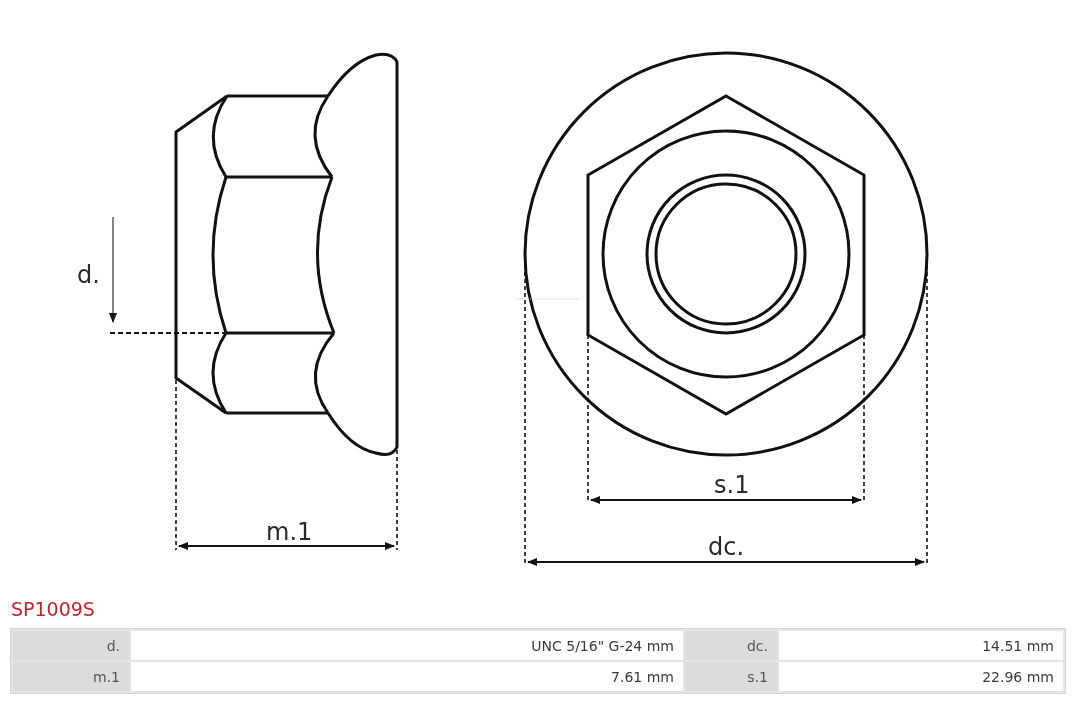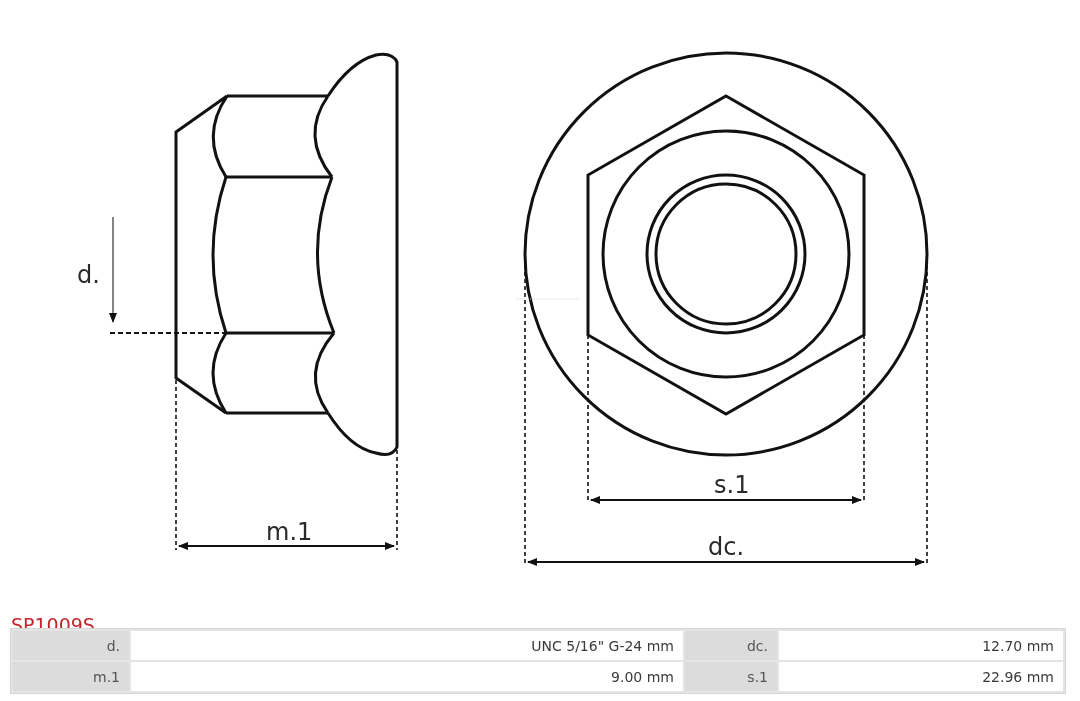--- a/index.html
+++ b/index.html
@@ -1,21 +1,21 @@
 <!DOCTYPE html>
 <html><head>
 <meta charset="utf-8">
 <style>
   html, body { margin: 0; padding: 0; background: #ffffff; }
   body { width: 1080px; height: 701px; position: relative; overflow: hidden;
          font-family: "DejaVu Sans", sans-serif; }
   #drawing { position: absolute; left: 0; top: 0; width: 1080px; height: 590px; }
   #drawing text { font-family: "DejaVu Sans", sans-serif; fill: #2a2a2a; }
   .part-title { position: absolute; left: 11px; top: 598px; font-size: 19px;
-                color: #c4232b; letter-spacing: 0px; margin-top: 16px; }
+                color: #c4232b; letter-spacing: 0px; }
   .spec-table { position: absolute; left: 10px; top: 628px; width: 1056px;
                 border-collapse: separate; border-spacing: 2px;
                 border: 1px solid #d6d6d6; background: #e4e4e4; }
   .spec-table td { height: 29px; padding: 0 9px; font-size: 14px; color: #3a3a3a;
                    text-align: right; vertical-align: middle; }
   .spec-table td.lbl { background: #dcdcdc; color: #555555; }
   .spec-table td.val { background: #ffffff; }
 </style>
 </head>
 <body>
@@ -91,22 +91,22 @@
     <col style="width:116px">
       <col style="width:552px">
       <col style="width:92px">
       <col>
   </colgroup>
   <tbody>
       <tr>
     <td class="lbl">d.</td>
     <td class="val">UNC 5/16" G-24 mm</td>
     <td class="lbl">dc.</td>
-    <td class="val">12.70 mm</td>
+    <td class="val">14.51 mm</td>
   </tr>
   <tr>
     <td class="lbl">m.1</td>
-    <td class="val">9.00 mm</td>
+    <td class="val">7.61 mm</td>
     <td class="lbl">s.1</td>
     <td class="val">22.96 mm</td>
   </tr>
 </tbody>
   </table>
 
 </body></html>

